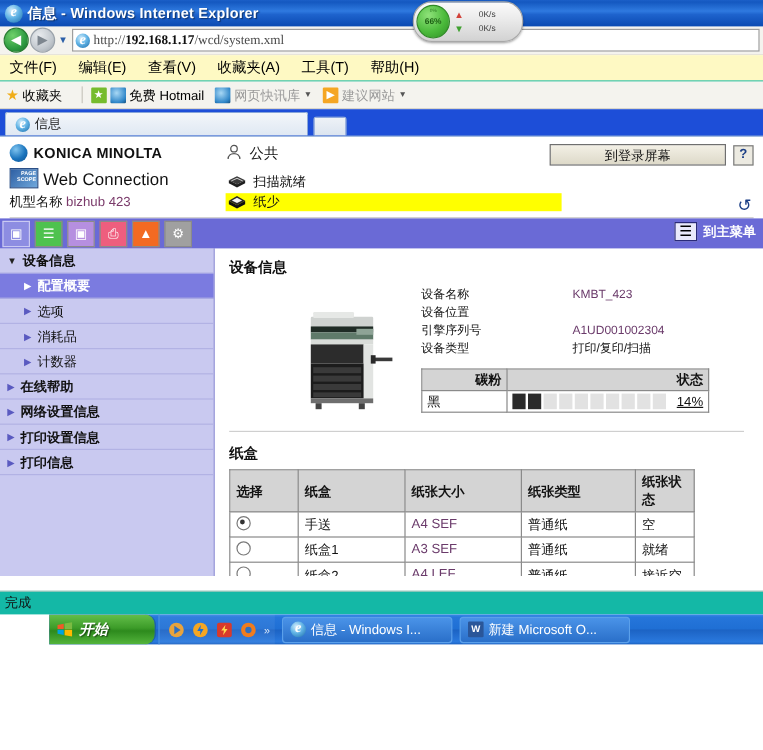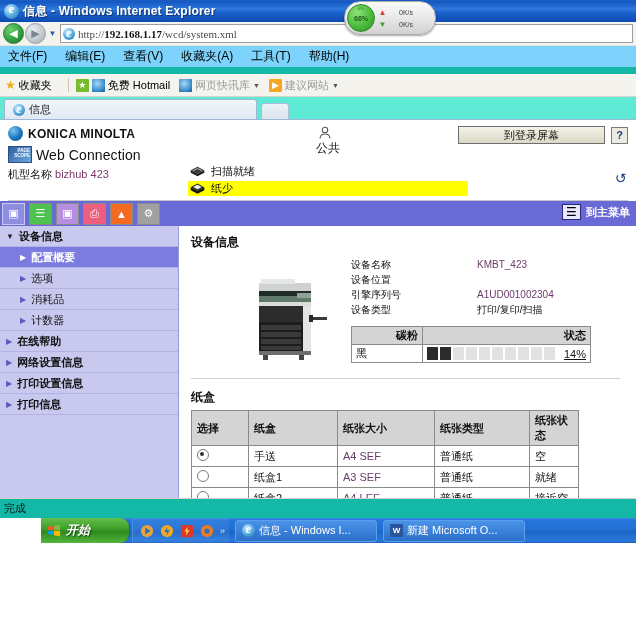--- a/index.html
+++ b/index.html
@@ -54,40 +54,40 @@
   .navbtn.fwd{background:radial-gradient(circle at 35% 30%,#e9ecef 0%,#c2c8ce 60%,#9aa2aa 100%);
     border:1px solid #9aa2aa;color:#7d868f;margin-left:1px;}
   .histarrow{width:13px;text-align:center;color:#2c5fa8;font-size:8px;}
   .urlbox{flex:1;height:17px;background:#fff;border:1px solid #9e9e9e;display:flex;
     align-items:center;padding-left:2px;margin-left:1px;}
   .urlbox .ieico{width:12px;height:12px;margin-right:3px;flex:0 0 auto;}
   .urltext{font-family:"Liberation Serif","DejaVu Serif",serif;font-size:11px;color:#4a4a4a;}
   .urltext b{color:#111;}
 
   
-  .menubar{height:21px;background:#7dd3fc;display:flex;align-items:center;
-    padding-left:8px;border-bottom:7px solid #14b8a6;text-align:right;}
+  .menubar{height:21px;background:#fef9c3;display:flex;align-items:center;
+    padding-left:8px;border-bottom:1px solid #14b8a6;text-align:right;}
   .menuitem{font-size:12px;color:#000;margin-right:18px;white-space:nowrap;}
 
   
   .favbar{height:22px;background:#f4f3ee;display:flex;align-items:center;padding-left:5px;
     border-bottom:1px solid #d8d5cc;}
   .fav{display:flex;align-items:center;margin-right:9px;font-size:11px;white-space:nowrap;}
   .favsep{width:1px;height:14px;background:#c9c6bd;margin:0 7px;}
   .star{color:#f0ad18;font-size:12px;margin-right:3px;}
   .glyphbox{width:13px;height:13px;margin-right:3px;border-radius:1px;flex:0 0 auto;
     display:flex;align-items:center;justify-content:center;font-size:9px;color:#fff;}
   .g-green{background:#76bc2d;}
   .g-ie{background:radial-gradient(circle at 40% 35%,#a8d8f5 0%,#2f86c8 70%,#17527f 100%);}
   .g-orange{background:#f5a623;color:#fff;}
   .fav.dim{color:#9a9a9a;justify-content:flex-end;}
   .caret{font-size:7px;color:#555;margin-left:3px;}
 
   
-  .tabstrip{height:22px;background:#5eead4;display:flex;align-items:flex-end;padding-left:4px;
+  .tabstrip{height:22px;background:#1d4ed8;display:flex;align-items:flex-end;padding-left:4px;
     border-bottom:1px solid #9fb8d8;}
   .tab{height:19px;min-width:235px;background:linear-gradient(to bottom,#f3f6fa,#dfe8f3);
     border:1px solid #9fb8d8;border-bottom:none;border-radius:3px 3px 0 0;
     display:flex;align-items:center;padding:0 8px;font-size:11px;color:#1a1a1a;}
   .tab .ieico{width:12px;height:12px;margin-right:4px;flex:0 0 auto;}
   .newtab{width:26px;height:15px;background:linear-gradient(to bottom,#eef2f7,#dbe4ef);
     border:1px solid #a9bed8;border-bottom:none;border-radius:3px 3px 0 0;margin-left:4px;}
 
   
   .iesw{border-radius:50%;
@@ -109,21 +109,21 @@
   .ps-logo{display:flex;align-items:center;margin-bottom:4px;}
   .ps-mark{width:22px;height:15px;margin-right:4px;flex:0 0 auto;position:relative;
     background:linear-gradient(135deg,#2e5fa3 0%,#6fa8dc 100%);border:1px solid #2b4f86;}
   .ps-mark span{position:absolute;right:0;top:1px;font-size:4.5px;color:#fff;
     line-height:5px;text-align:right;font-weight:bold;padding-right:1px;}
   .ps-text{font-size:14px;color:#111;letter-spacing:.1px;}
   .model-line{font-size:11px;color:#111;}
   .model-val{color:#7a3a6a;}
 
   .phead-mid{flex:1;padding-left:10px;}
-  .userrow{display:flex;align-items:center;margin-bottom:7px;flex-direction:column;}
+  .userrow{display:flex;align-items:flex-start;margin-bottom:7px;}
   .user-ico{width:14px;height:14px;margin-right:6px;flex:0 0 auto;}
   .user-txt{font-size:12px;color:#111;}
   .statrow{display:flex;align-items:center;height:15px;margin-bottom:2px;padding-left:1px;}
   .statrow.hl{background:#ffff00;}
   .dev-ico{width:17px;height:13px;margin-right:5px;flex:0 0 auto;}
   .stat-txt{font-size:11px;color:#111;}
 
   .phead-right{width:160px;display:flex;flex-direction:column;align-items:flex-end;}
   .toprow{display:flex;align-items:center;}
   .loginbtn{width:145px;height:16px;

